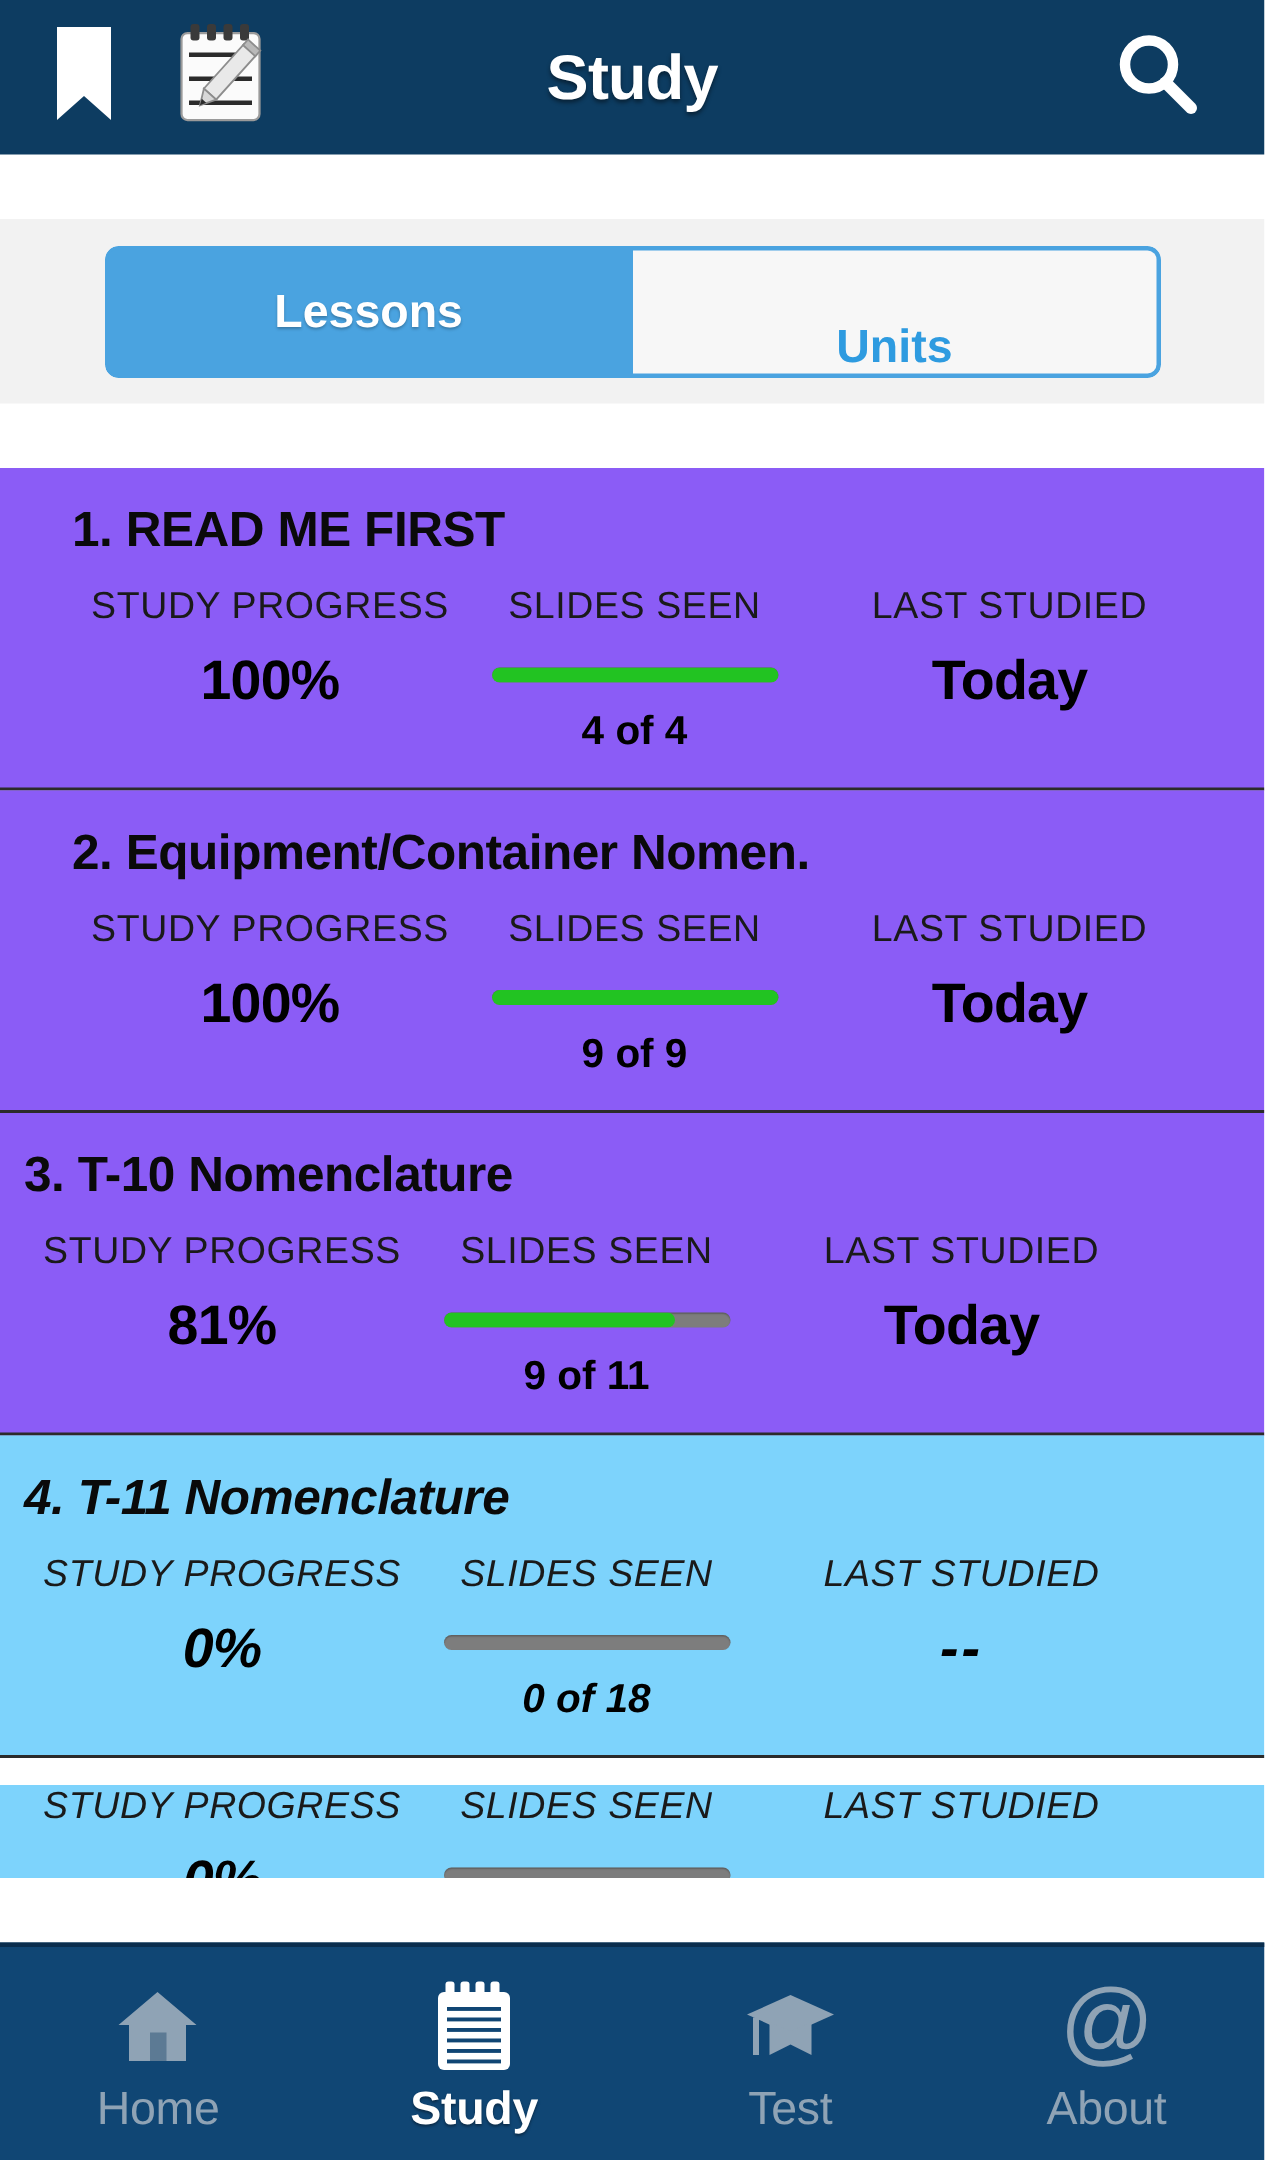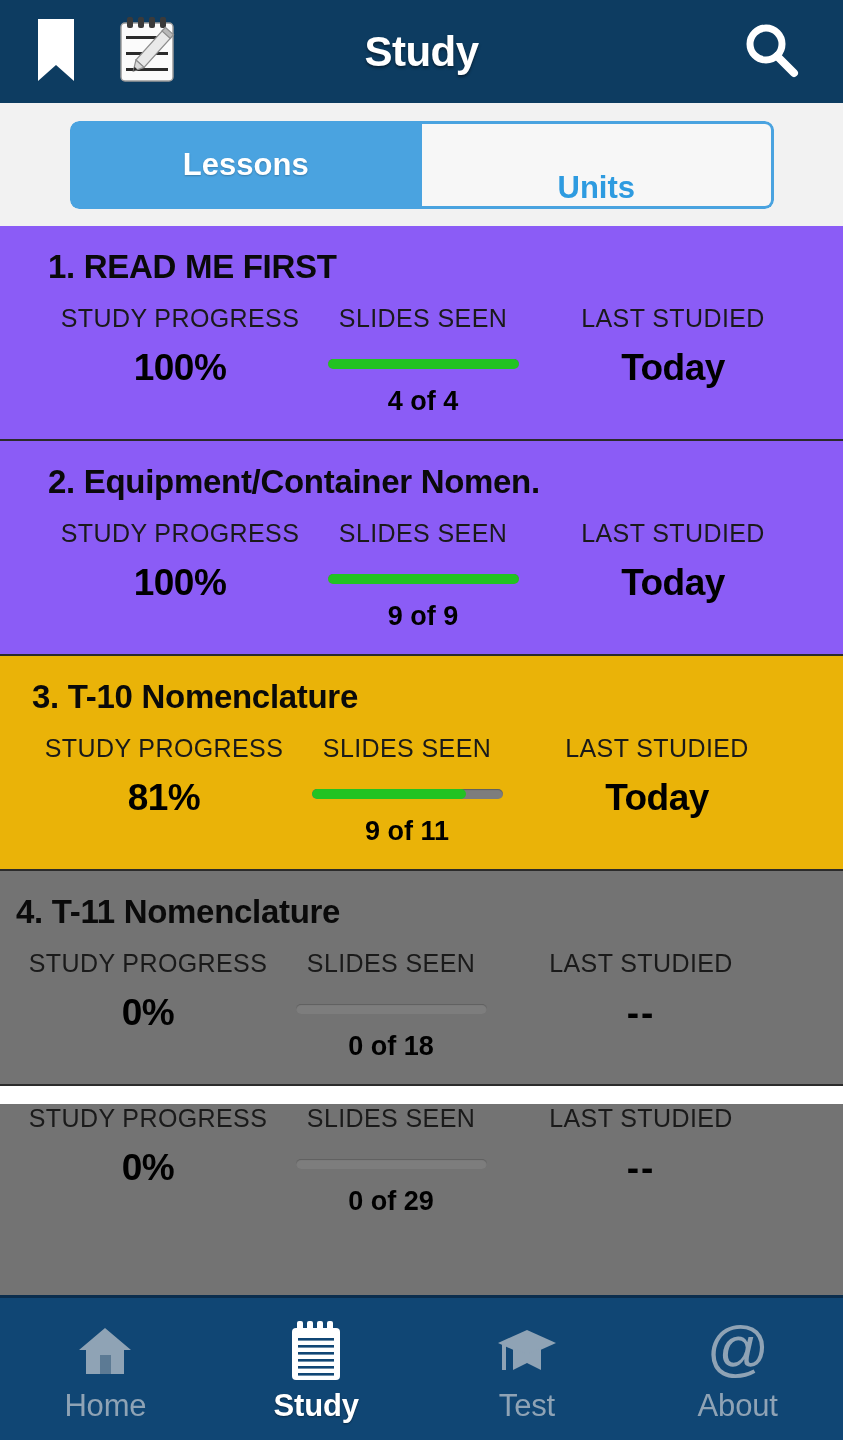--- a/index.html
+++ b/index.html
@@ -2,21 +2,21 @@
 <html><head>
 <meta charset="utf-8">
 <style>
   * { margin:0; padding:0; box-sizing:border-box; }
   html, body {
     width:843px; height:1440px;
     background:#ffffff;
     font-family:"Liberation Sans", sans-serif;
     overflow:hidden;
   }
-  #app { position:relative; width:843px; height:1440px; display:flex; flex-direction:column; }
+  #app { position:relative; width:843px; height:1440px; display:flex; flex-direction:column;gap:43px; }
 
   
   .topbar {
     height:103px; background:#0d3c61;
     display:flex; align-items:center;
     position:relative; flex:0 0 103px;
   }
   .topbar-left { display:flex; align-items:center; gap:40px; padding-left:36px; }
   .topbar-title {
     position:absolute; left:0; right:0; text-align:center;
@@ -58,22 +58,22 @@
 
   
   .list { flex:1 1 auto; overflow:hidden; background:#ffffff; }
   .row {
     height:215px; position:relative;
     border-bottom:2px solid #2b2b2b;
     padding:0;
   }
   .row:last-child { border-bottom:none; }
   .row.done  { background:#8b5cf6;padding-left:32px; }
-  .row.inprog{ background:#eab308;padding-left:16px; }
-  .row.todo  { background:#737373; }
+  .row.inprog{ background:#8b5cf6; }
+  .row.todo  { background:#7dd3fc;font-style:italic; }
 
   .row-title {
     font-size:33px; font-weight:bold; color:#0a0a0a;
     padding:22px 0 0 16px; letter-spacing:-0.3px;
     white-space:nowrap;
   }
 
   .metrics {
     display:flex; align-items:flex-start;
     margin-top:18px;

